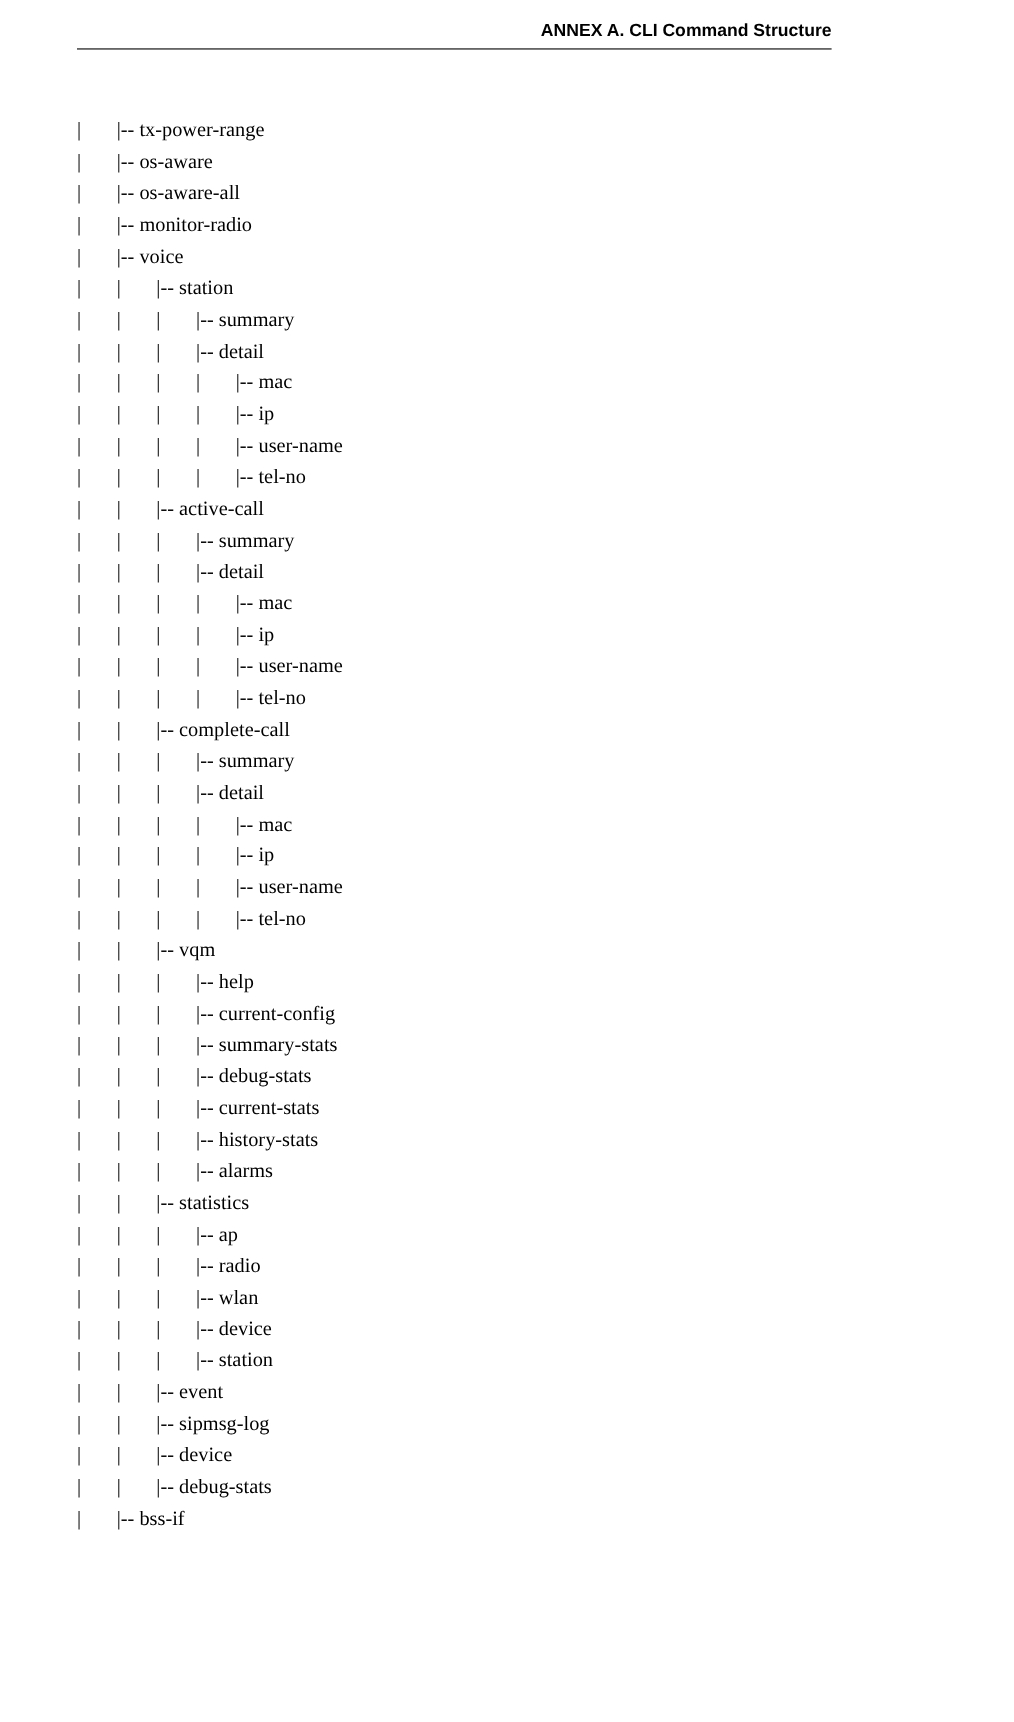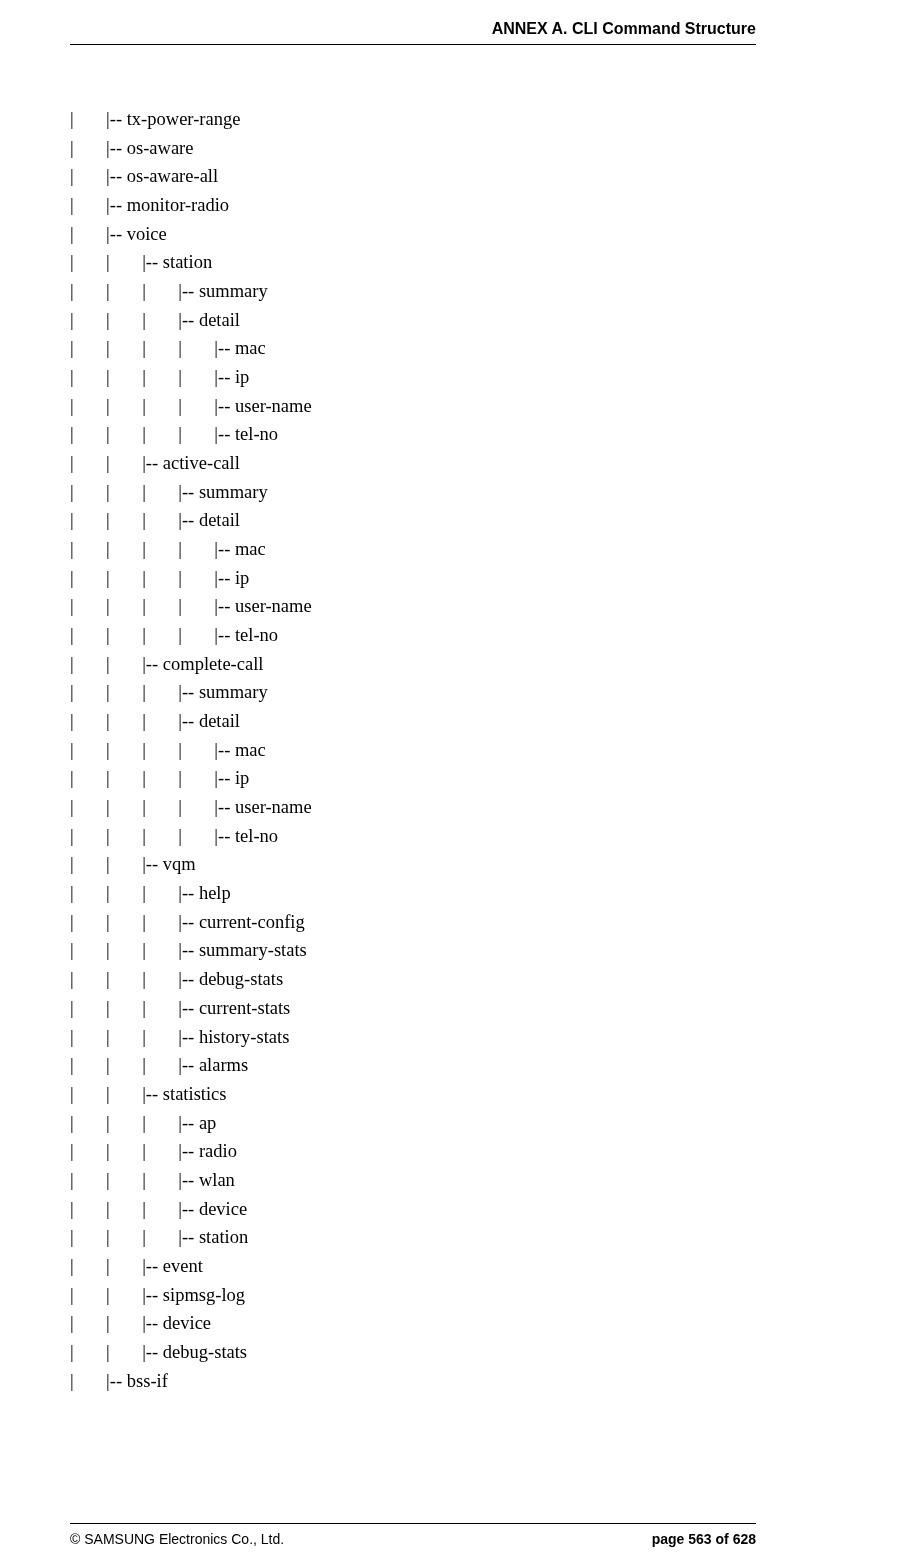--- a/index.html
+++ b/index.html
@@ -95,17 +95,13 @@
 |       |       |       |-- radio
 |       |       |       |-- wlan
 |       |       |       |-- device
 |       |       |       |-- station
 |       |       |-- event
 |       |       |-- sipmsg-log
 |       |       |-- device
 |       |       |-- debug-stats
 |       |-- bss-if</div>
 
-  <div class="footer">
-    <span>© SAMSUNG Electronics Co., Ltd.</span>
-    <span class="footer-right">page 563 of 628</span>
-  </div>
 </div>
 
 </body></html>

